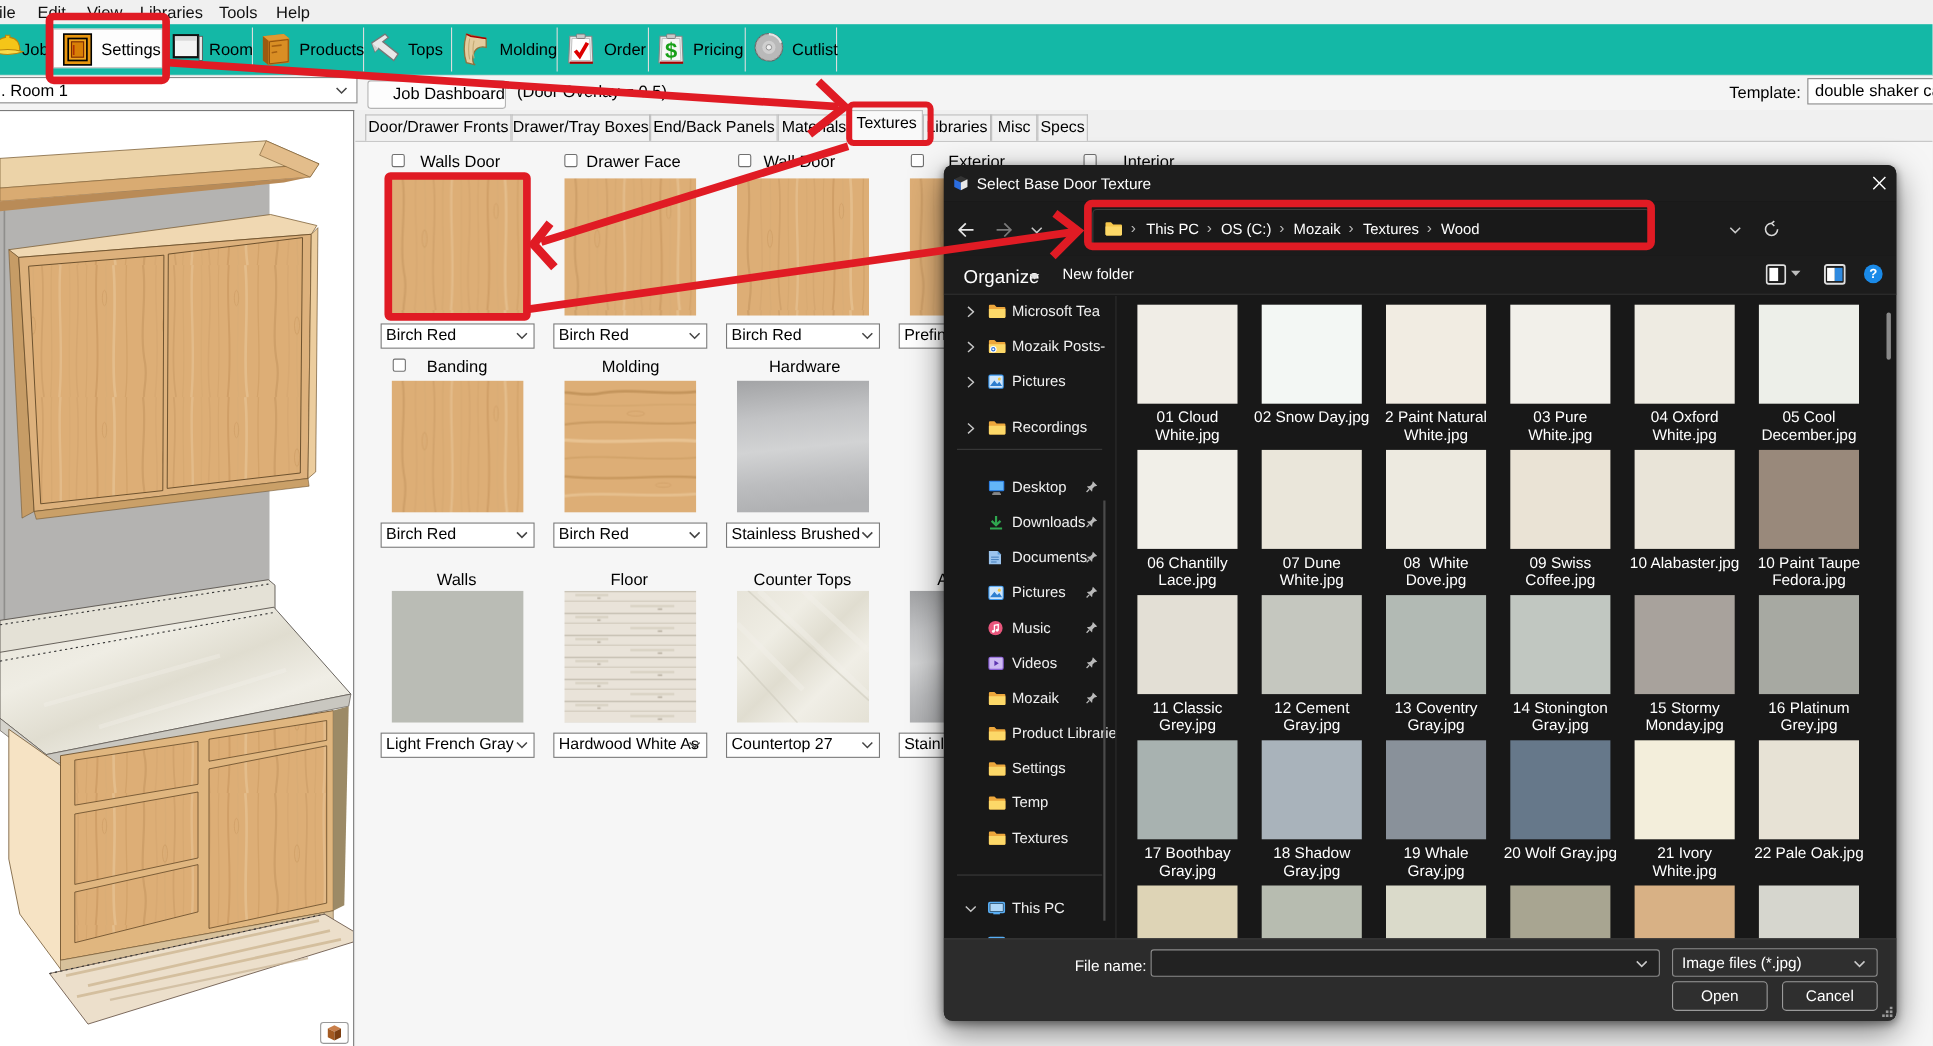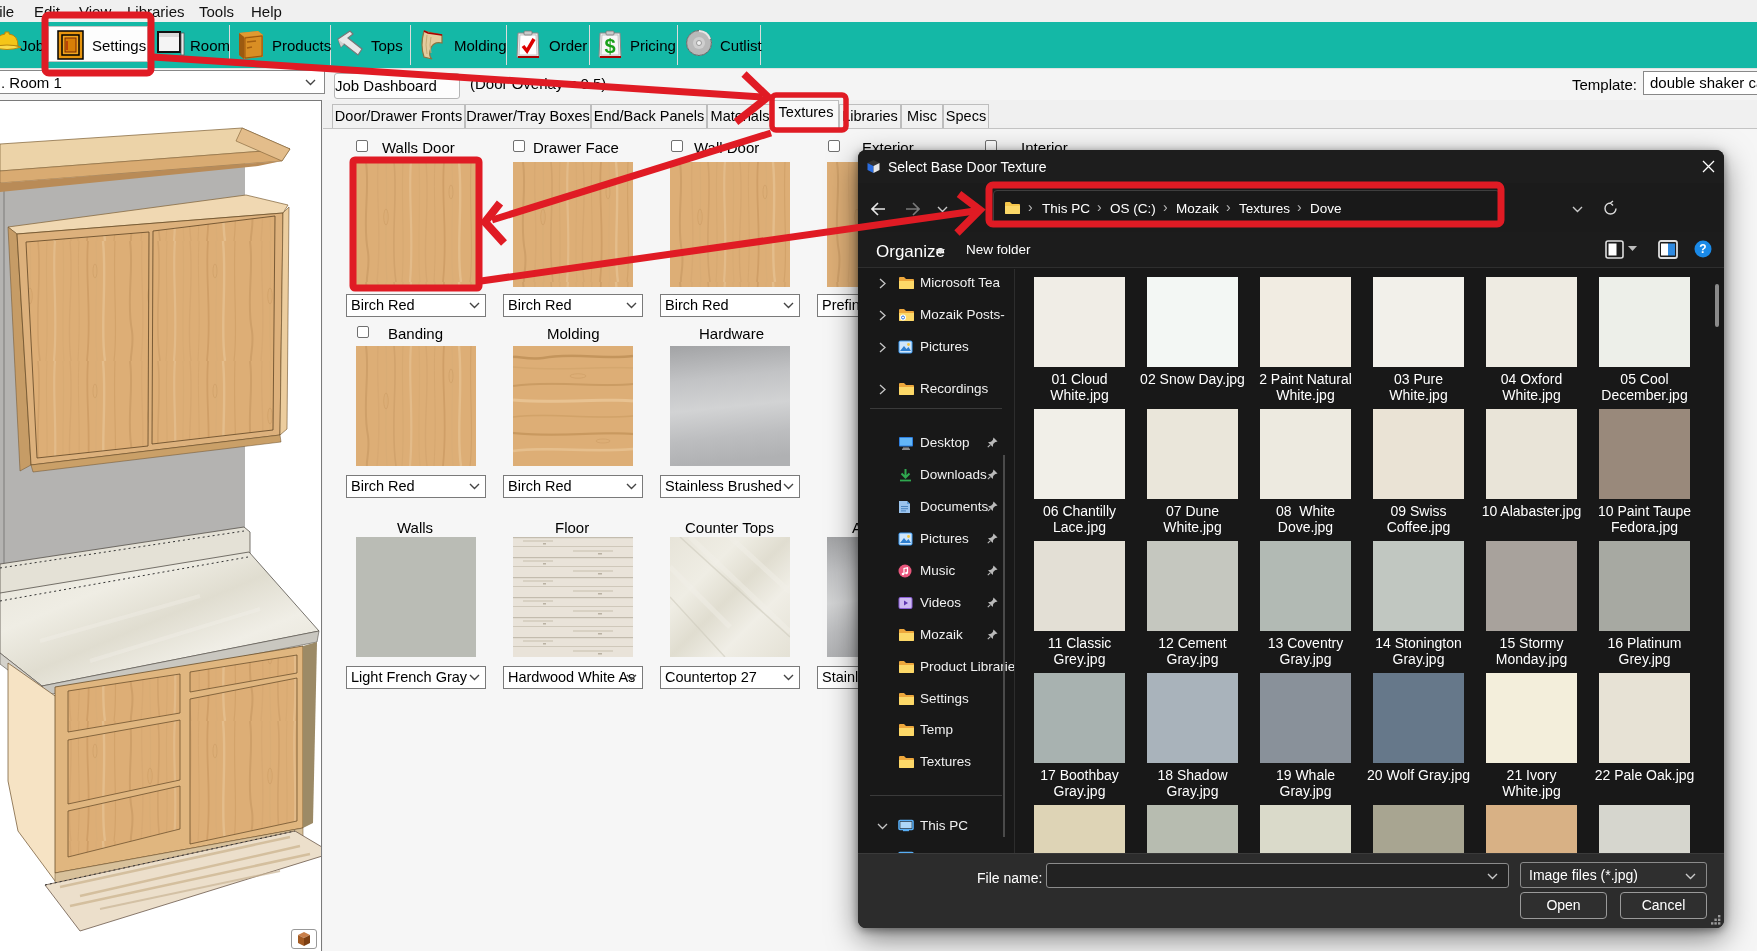--- a/index.html
+++ b/index.html
@@ -8,21 +8,21 @@
 #stage { position:relative; width:1757px; height:951px; }
 
 #menubar { position:absolute; left:0; top:0; width:1757px; height:22px; background:#f0f0f0; }
 #menubar span { position:absolute; top:3px; font-size:15px; color:#111; }
 #toolbar { position:absolute; left:0; top:22px; width:1757px; height:47px; background:#14b8a6; border-bottom:1px solid #e2e2e2;}
 .tbtn { position:absolute; top:7px; height:36px; }
 .tsep { position:absolute; top:3px; width:1px; height:40px; background:#dcdcdc; }
 .tlabel { position:absolute; font-size:15px; color:#000; top:15px; }
 #row2 { position:absolute; left:0; top:69px; width:1757px; height:31px; background:#f4f4f4;padding-left:40px; }
 #roomcombo { position:absolute; left:-2px; top:1px; width:327px; height:24px; background:#fff; border:1px solid #888; font-size:15px; color:#000; }
-#jobdash { position:absolute; left:334px; top:4px; width:126px; height:26px; background:#fdfdfd; border:1px solid #b5b5b5; border-radius:3px; font-size:15px; text-align:left; line-height:24px; color:#000;}
+#jobdash { position:absolute; left:334px; top:4px; width:126px; height:26px; background:#fdfdfd; border:1px solid #b5b5b5; border-radius:3px; font-size:15px; text-align:right; line-height:24px; color:#000;}
 #overlaytxt { position:absolute; left:470px; top:6px; font-size:15px; color:#000; }
 #tmpl-label { position:absolute; left:1572px; top:7px; font-size:15px; color:#000; }
 #tmpl-box { position:absolute; left:1643px; top:2px; width:130px; height:24px; background:#fff; border:1px solid #888; font-size:15px; color:#000; line-height:22px; padding-left:6px; overflow:hidden; white-space:nowrap;}
 
 #viewport { position:absolute; left:0px; top:100px; width:322px; height:851px; background:#fff; border-top:1px solid #7a7a7a; border-right:1px solid #7a7a7a; }
 
 #tabpage { position:absolute; left:323px; top:128px; width:1434px; height:823px; background:#f6f6f6; border-top:1px solid #c4c4c4;}
 .tab { position:absolute; top:104px; height:24px; background:#f1f1f1; border:1px solid #bdbdbd; border-bottom:none; font-size:14.5px; color:#000; text-align:center; line-height:23px; white-space:nowrap; }
 .tabactive { top:100px; height:29px; background:#f9f9f9; z-index:5; }
 
@@ -382,21 +382,21 @@
       </svg>
       <span class="crumbchev" style="left:34px">›</span>
       <span class="crumb" style="left:48px">This PC</span>
       <span class="crumbchev" style="left:103px">›</span>
       <span class="crumb" style="left:116px">OS (C:)</span>
       <span class="crumbchev" style="left:169px">›</span>
       <span class="crumb" style="left:182px">Mozaik</span>
       <span class="crumbchev" style="left:232px">›</span>
       <span class="crumb" style="left:245px">Textures</span>
       <span class="crumbchev" style="left:303px">›</span>
-      <span class="crumb" style="left:316px">Dove</span>
+      <span class="crumb" style="left:316px">Wood</span>
       <svg style="position:absolute;left:578px;top:15px" width="11" height="7">
             <path d="M1 1 L5.5 5.5 L10 1" stroke="#c9c9c9" stroke-width="1.4" fill="none"></path>
           </svg>
       <svg style="position:absolute;left:608px;top:9px" width="17" height="17" viewBox="0 0 17 17">
             <path d="M14 8.5 A5.5 5.5 0 1 1 8.5 3 M8.5 3 L11 1 M8.5 3 L11 5.5" stroke="#d9d9d9" stroke-width="1.4" fill="none"></path>
           </svg>
     </div>
   </div>
   <div id="dlg-cmd">
     <span style="position:absolute;left:18px;top:10px;font-size:17px">Organize</span>

